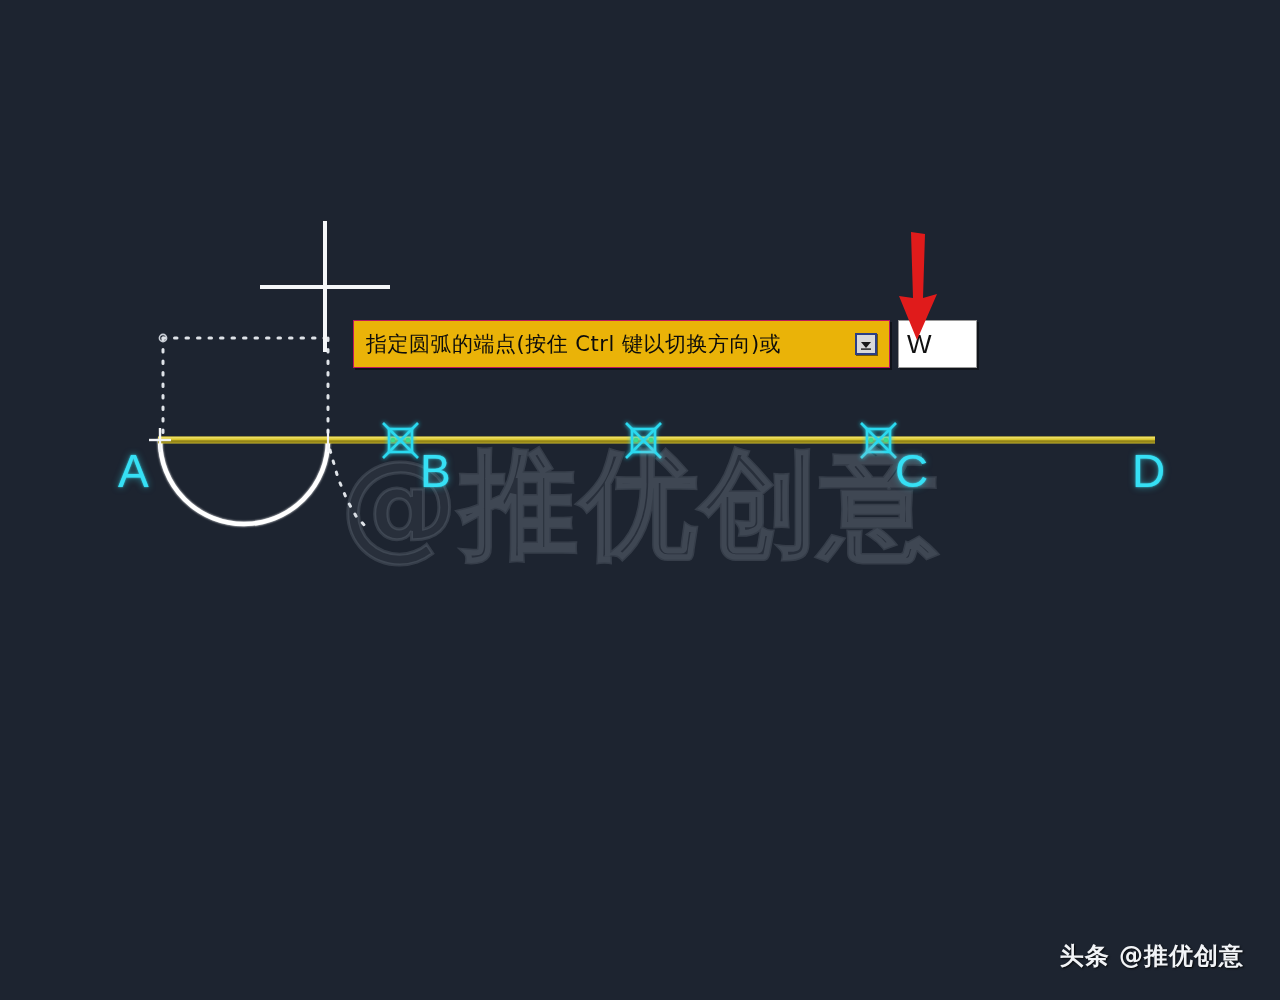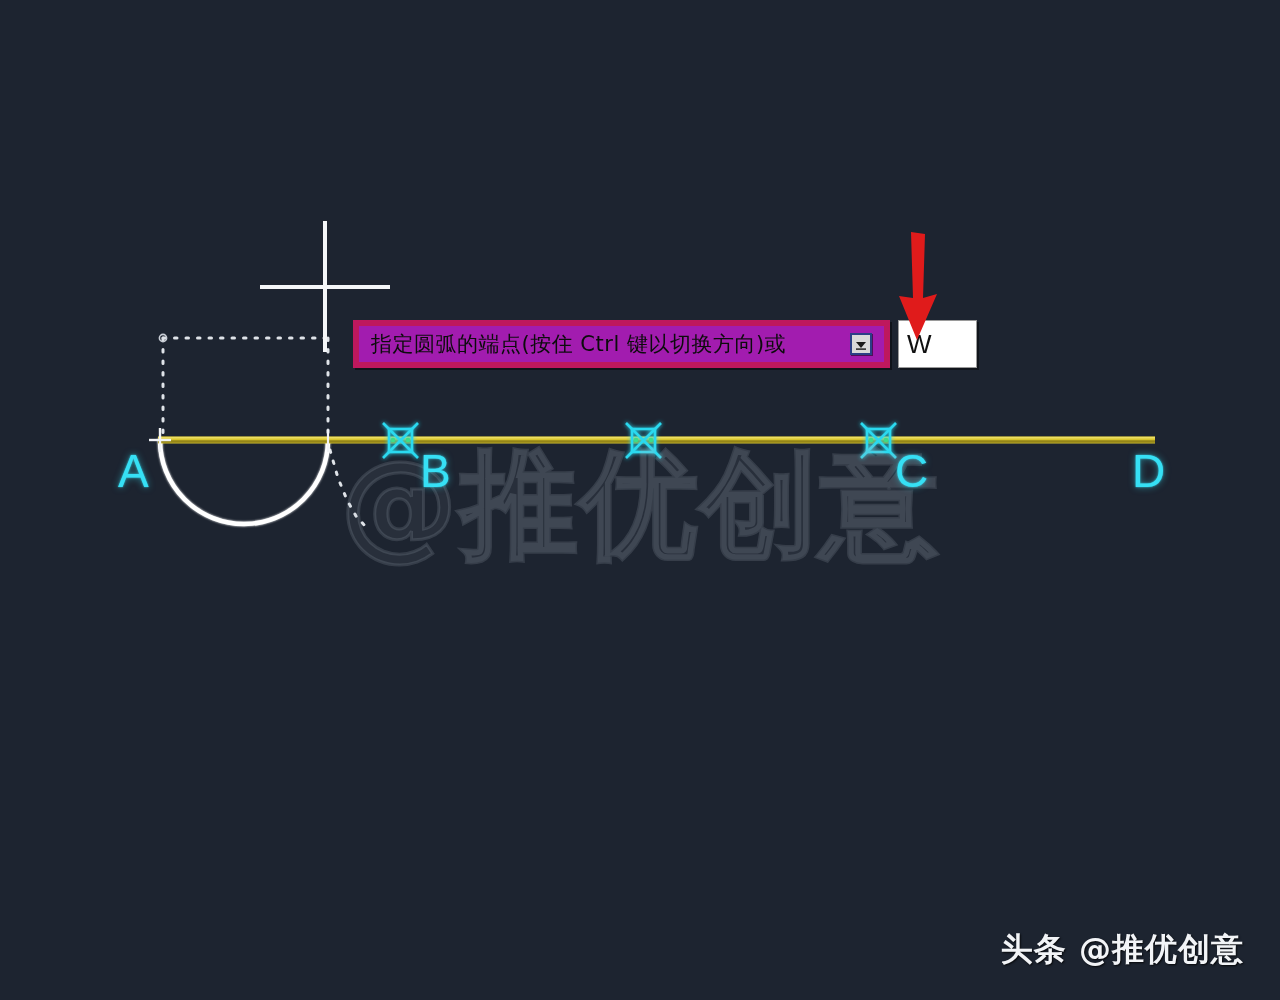--- a/index.html
+++ b/index.html
@@ -57,22 +57,22 @@
   }
 
   
   .prompt-box {
     position: absolute;
     left: 353px;
     top: 320px;
     width: 537px;
     height: 48px;
     box-sizing: border-box;
-    background: #a21caf;
-    border: 6px solid #be185d;
+    background: #eab308;
+    border: 1px solid #be185d;
     display: flex;
     align-items: center;
     box-shadow: 2px 2px 0 rgba(0,0,0,0.45);
     gap: 12px;
   }
   .prompt-text {
     flex: 1 1 auto;
     padding-left: 12px;
     font-size: 21px;
     color: #0c0c0c;
@@ -124,21 +124,21 @@
     width: 52px;
     height: 110px;
   }
 
   
   .brand {
     position: absolute;
     right: 36px;
     bottom: 28px;
     color: #f2f4f7;
-    font-size: 32px;
+    font-size: 24px;
     font-weight: bold;
     font-family: "DejaVu Sans", "Liberation Sans", sans-serif;
     letter-spacing: 1px;
     text-shadow: 1px 1px 2px rgba(0,0,0,0.8);
     white-space: nowrap;
   }
   .brand .brand-at { font-weight: bold; }
 </style>
 </head>
 <body>

